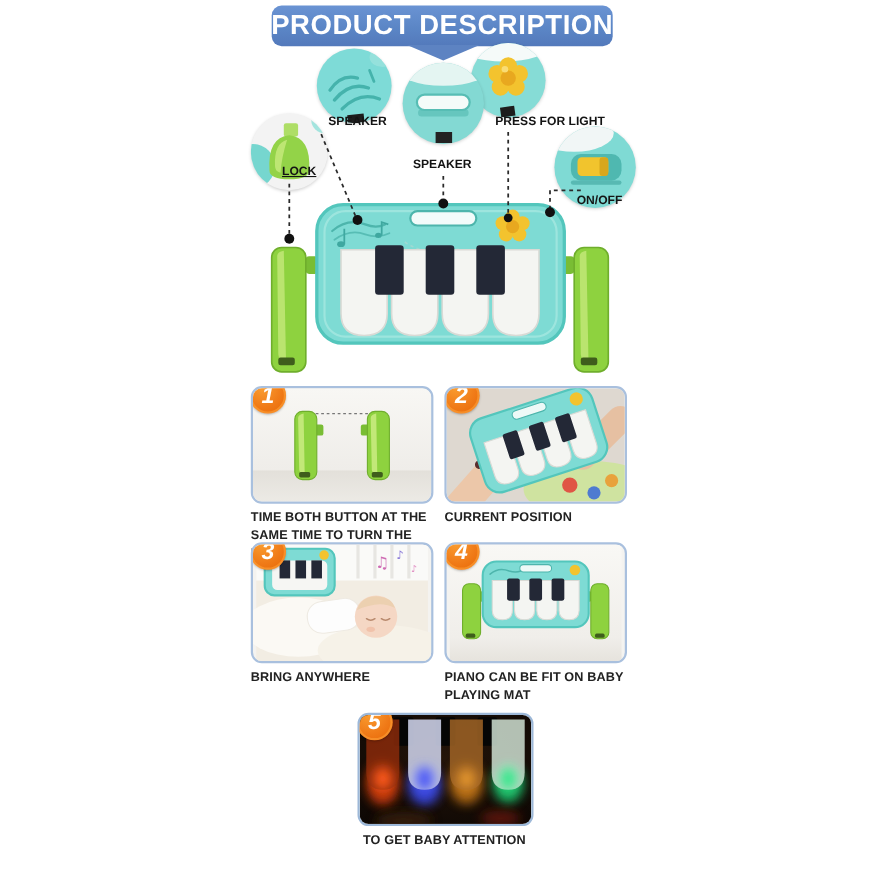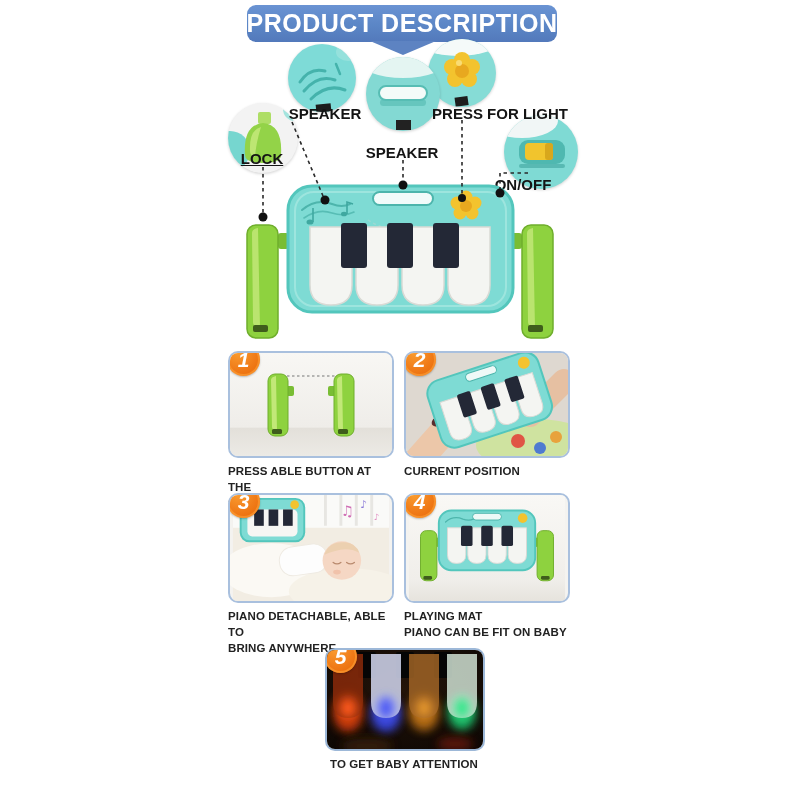--- a/index.html
+++ b/index.html
@@ -19,26 +19,26 @@
   .circle{position:absolute;border-radius:50%;overflow:hidden;
           box-shadow:0 1px 3px rgba(0,0,0,.18);}
   .circle svg{display:block;}
   .c-speaker{left:288px;top:44px;width:68px;height:68px;background:#7edbd7;}
   .c-light{left:428px;top:39px;width:68px;height:68px;background:#86dcd6;}
   .c-handle{left:366px;top:57px;width:74px;height:74px;background:#83d9d3;}
   .c-lock{left:228px;top:103px;width:70px;height:70px;background:#f3f3f3;}
   .c-onoff{left:504px;top:115px;width:74px;height:74px;background:#7fdad4;}
 
   .callout-label{position:absolute;transform:translateX(-50%);font-weight:700;
-          font-size:15px;color:#141414;white-space:nowrap;}
+          font-size:11px;color:#141414;white-space:nowrap;}
   .l-speaker{left:325px;top:105px;}
   .l-light{left:482px;top:105px;padding-left:36px;}
   .l-handle{left:402px;top:144px;}
-  .l-lock{left:262px;top:150px;text-decoration:underline;}
-  .l-onoff{left:523px;top:176px;}
+  .l-lock{left:272px;top:150px;text-decoration:underline;}
+  .l-onoff{left:545px;top:176px;}
 
   .hero-connectors{position:absolute;left:0;top:0;width:800px;height:350px;pointer-events:none;}
   .hero-piano{position:absolute;left:240px;top:178px;width:320px;height:165px;}
 
   
   .step{position:absolute;}
   .photo{border:2px solid #a9c0de;border-radius:10px;overflow:hidden;background:#f4f3f0;
          position:relative;box-sizing:border-box;}
   .photo svg{display:block;width:100%;height:100%;}
   .badge{position:absolute;left:-3px;top:-10px;width:33px;height:33px;border-radius:50%;
@@ -217,21 +217,21 @@
         <g>
           <rect x="98" y="33" width="8" height="10" rx="2" fill="#79bd34"></rect>
           <rect x="104" y="21" width="20" height="62" rx="7" fill="#8ed23f" stroke="#6fae2c"></rect>
           <path d="M107 27 q0 -3 5 -4 l1 55 q-5 -1 -5 -4 Z" fill="#c2e878"></path>
           <rect x="108" y="76" width="10" height="5" rx="1.5" fill="#3f5d1c"></rect>
         </g>
       </svg>
       <div class="badge">1</div>
     </div>
     <div class="caption">
-      <div>PRESS ABLE BUTTON AT THE</div>
+      <div>TIME BOTH BUTTON AT THE</div>
       <div>SAME TIME TO TURN THE PIANO</div>
     </div>
   </div>
 
   <div class="step s2">
     <div class="photo ph-sm">
       <svg viewBox="0 0 162 103">
         <rect width="162" height="103" fill="#ded8d0"></rect>
         <ellipse cx="130" cy="92" rx="60" ry="26" fill="#cfe3a0"></ellipse>
         <circle cx="112" cy="88" r="7" fill="#e05545"></circle>
@@ -297,21 +297,20 @@
         </g>
         <circle cx="113" cy="68" r="20" fill="#f5d7c4"></circle>
         <path d="M95 62 Q99 48 116 49 Q128 50 131 60 Q120 54 106 58 Q98 60 95 62 Z" fill="#ecd0b0"></path>
         <path d="M104 70 q4 3 8 0" stroke="#b98a6e" stroke-width="1.4" fill="none" stroke-linecap="round"></path>
         <path d="M118 70 q4 3 8 0" stroke="#b98a6e" stroke-width="1.4" fill="none" stroke-linecap="round"></path>
         <ellipse cx="108" cy="80" rx="4" ry="2.5" fill="#f0b9a0" opacity="0.7"></ellipse>
       </svg>
       <div class="badge">3</div>
     </div>
     <div class="caption">
-      <div>PIANO DETACHABLE, ABLE TO</div>
       <div>BRING ANYWHERE</div>
     </div>
   </div>
 
   <div class="step s4">
     <div class="photo ph-md">
       <svg viewBox="0 0 162 110">
         <defs>
           <linearGradient id="bg4" x1="0" y1="0" x2="0" y2="1">
             <stop offset="0" stop-color="#f9f8f5"></stop>
@@ -340,22 +339,22 @@
         </g>
         <g fill="#232836">
           <rect x="54" y="32" width="12" height="21" rx="2"></rect>
           <rect x="75" y="32" width="12" height="21" rx="2"></rect>
           <rect x="96" y="32" width="12" height="21" rx="2"></rect>
         </g>
       </svg>
       <div class="badge">4</div>
     </div>
     <div class="caption">
+      <div>PIANO CAN BE FIT ON BABY</div>
       <div>PLAYING MAT</div>
-      <div>PIANO CAN BE FIT ON BABY</div>
     </div>
   </div>
 
   <div class="step s5">
     <div class="photo ph-5">
       <svg viewBox="0 0 156 99">
         <defs>
           <filter id="glow5" x="-60%" y="-60%" width="220%" height="220%">
             <feGaussianBlur stdDeviation="5"></feGaussianBlur>
           </filter>

